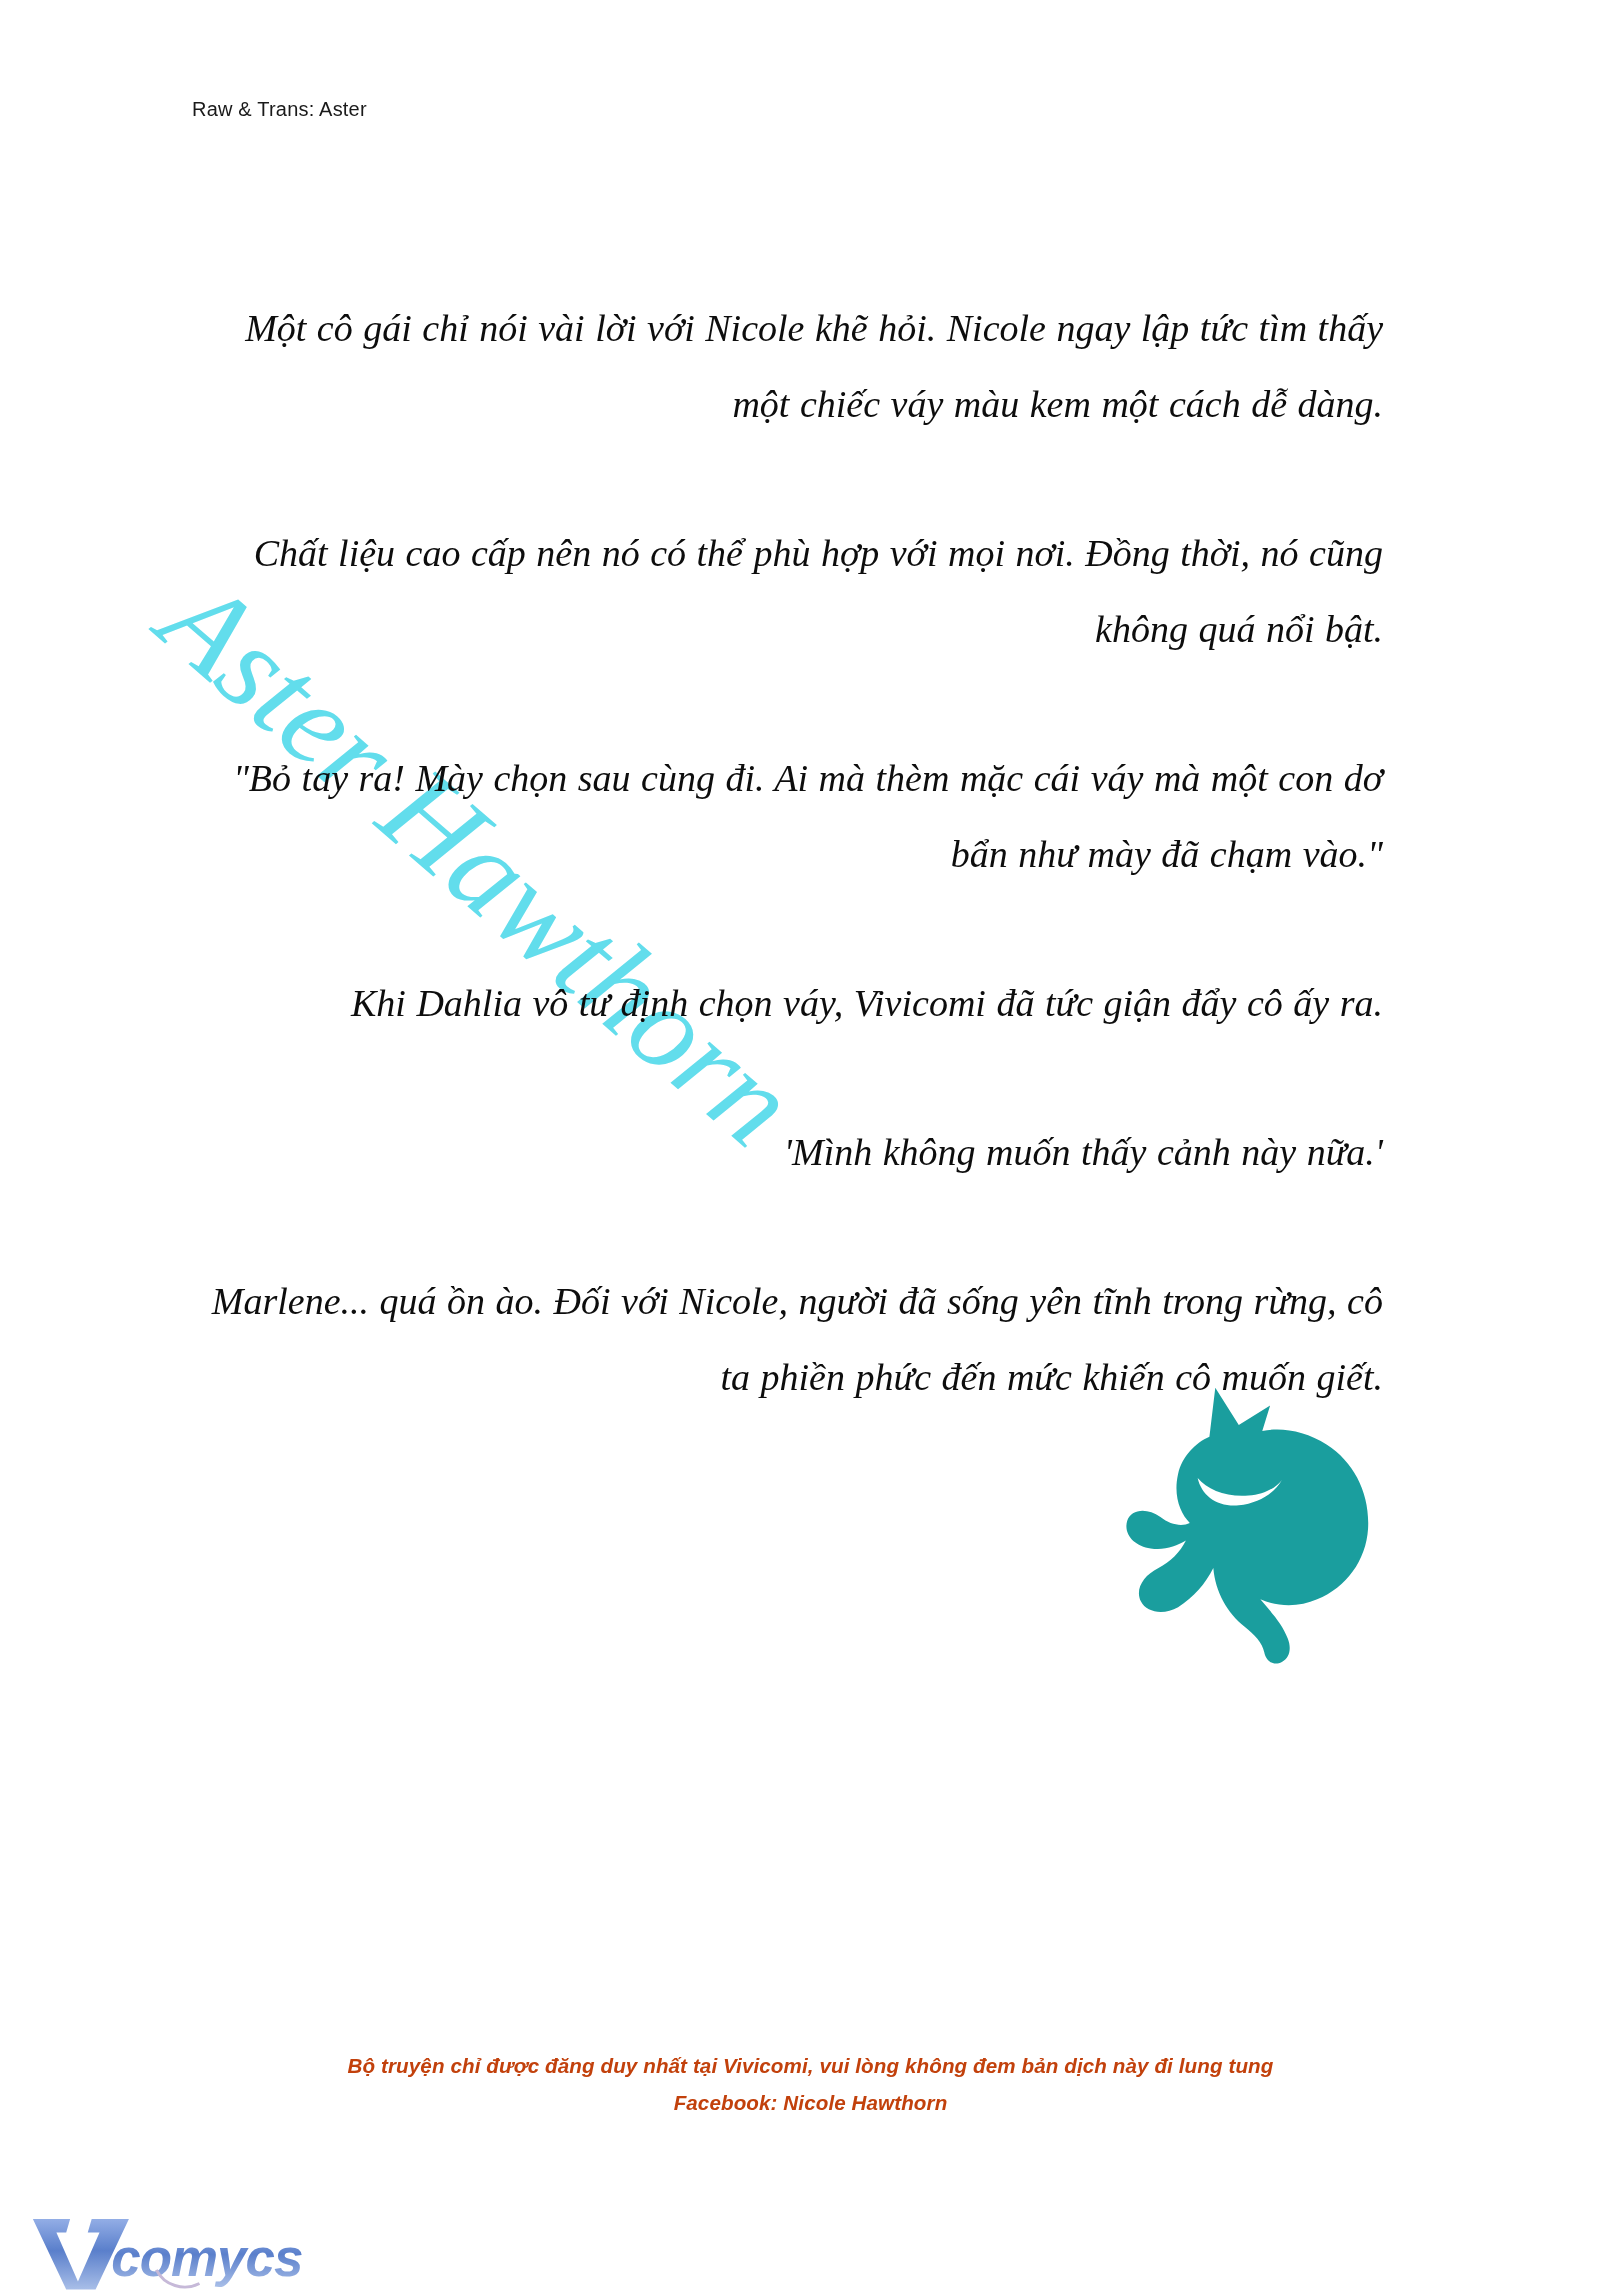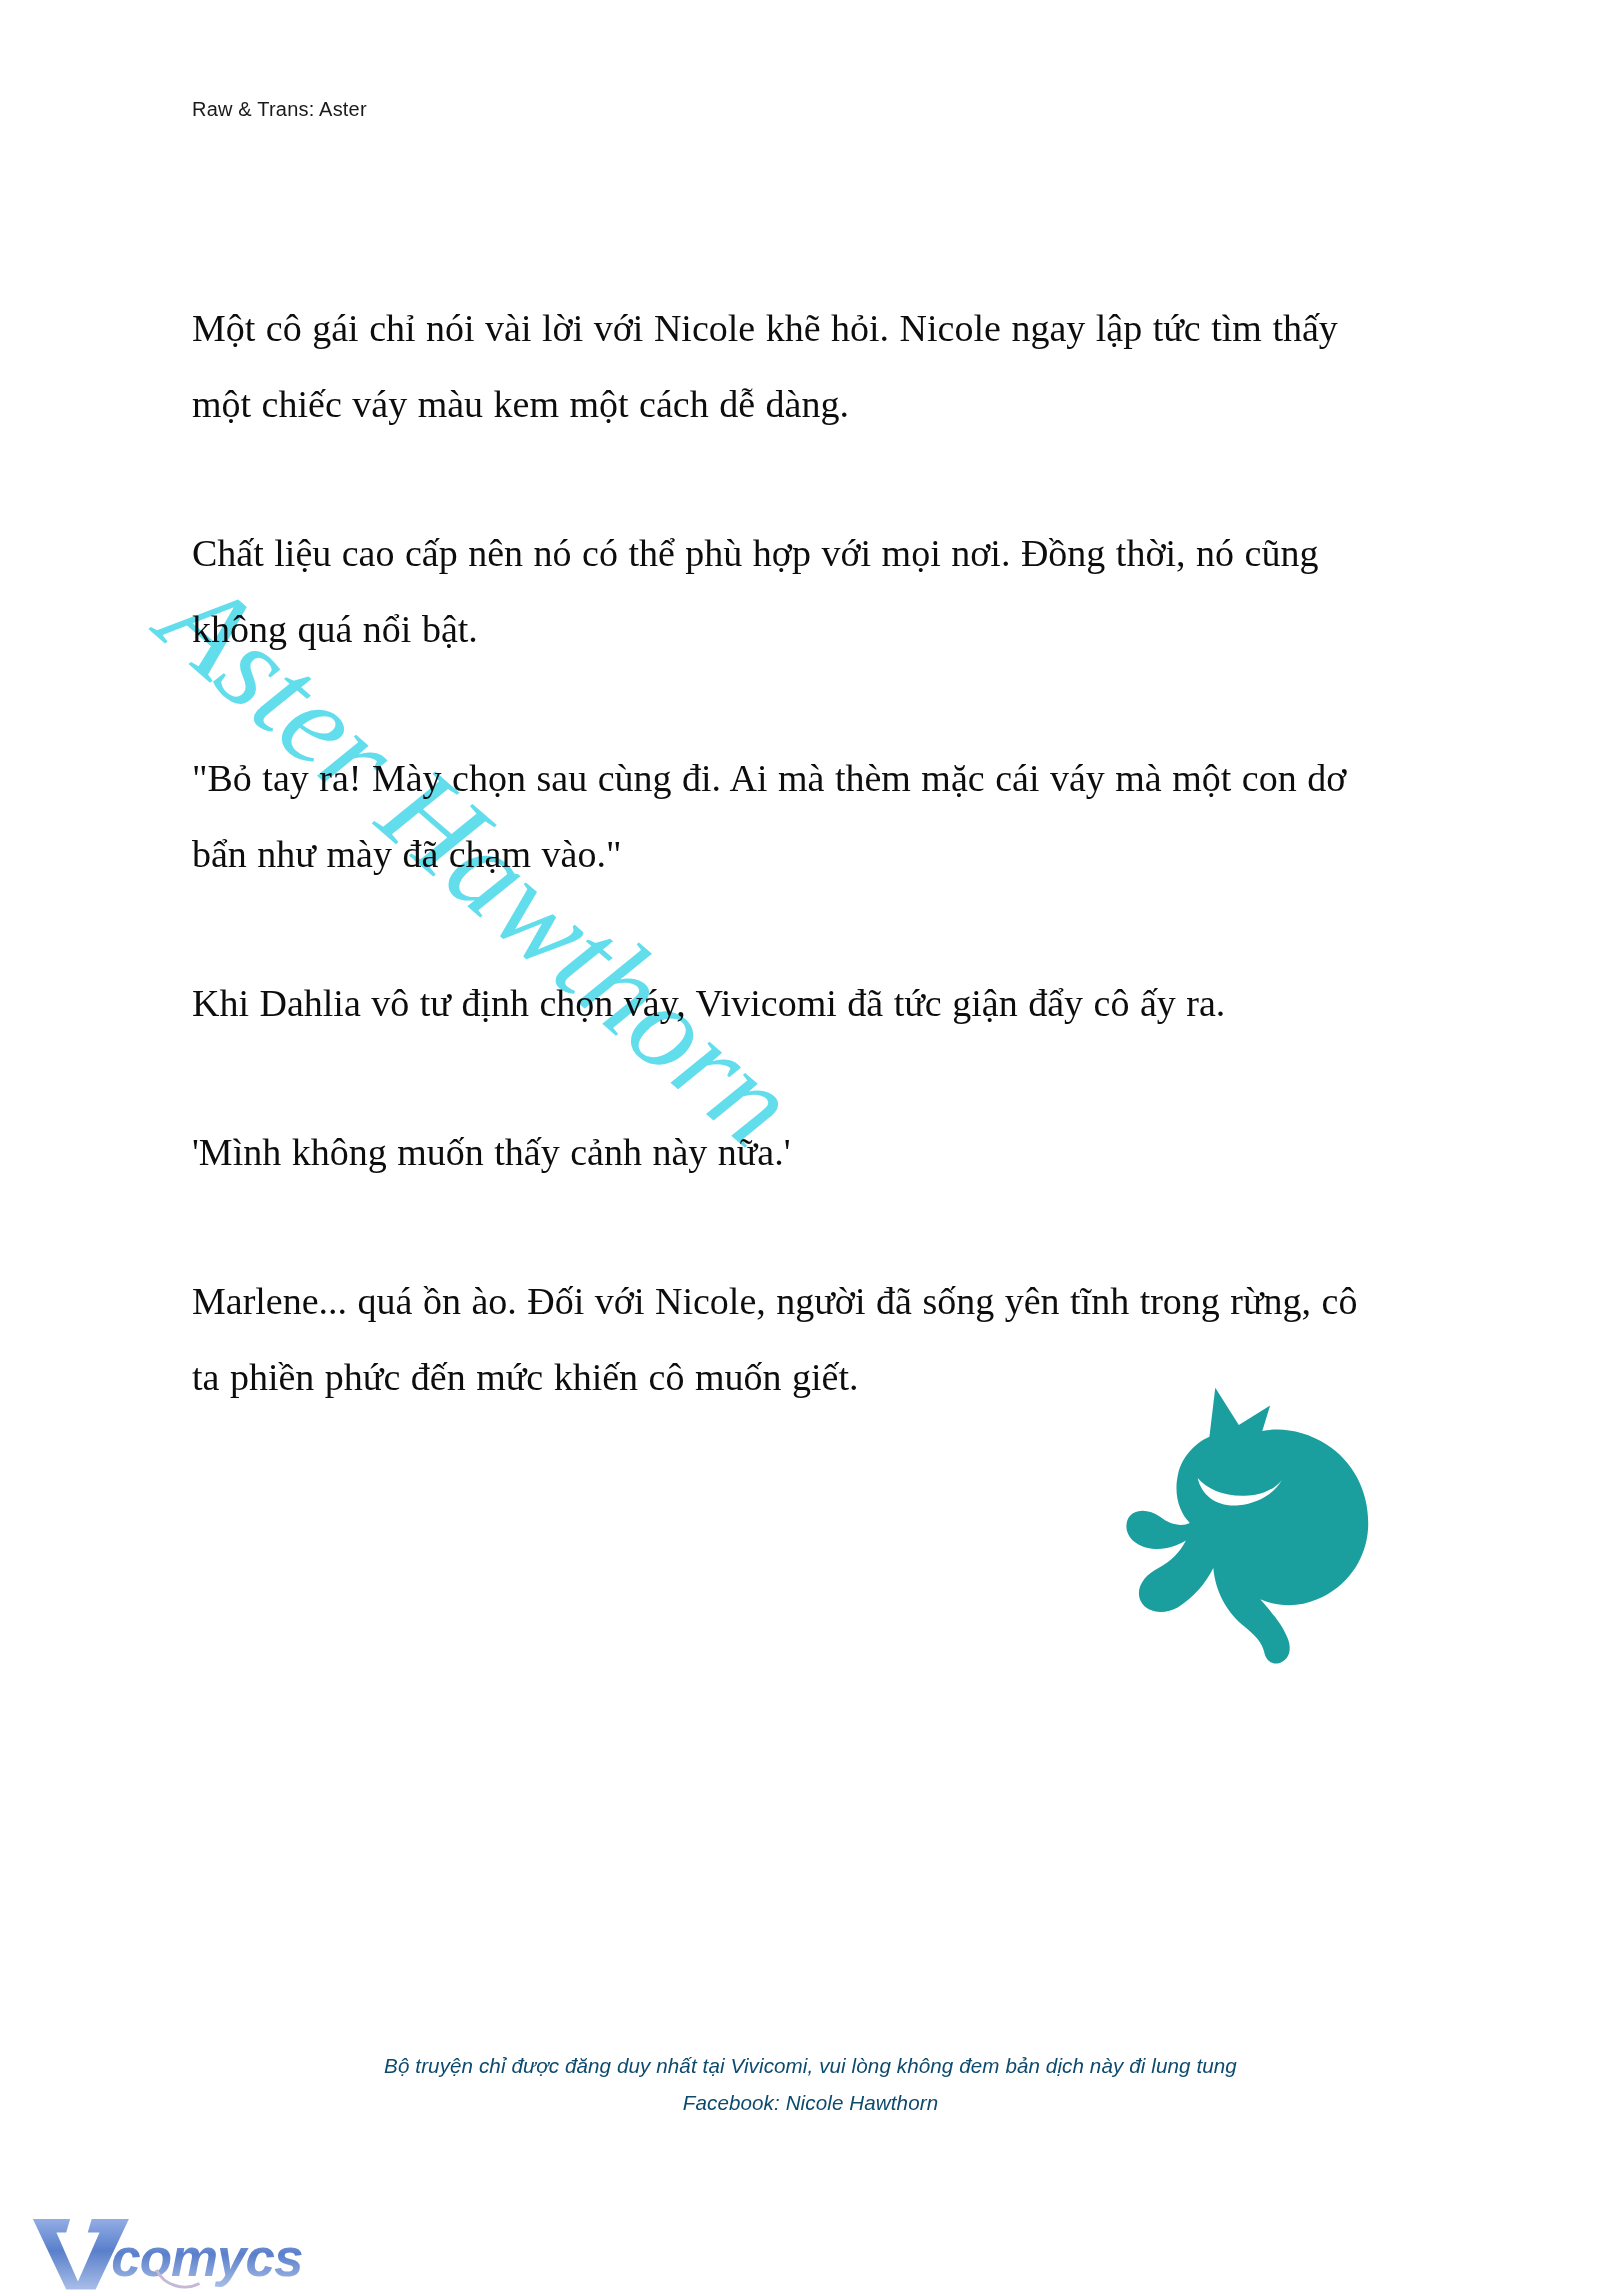--- a/index.html
+++ b/index.html
@@ -69,39 +69,40 @@
     top: 290px;
     width: 1191px;
     z-index: 3;
   }
   .para {
     font-family: "Liberation Serif", serif;
     font-size: 38px;
     line-height: 76px;
     color: #0d0d0d;
     margin: 0 0 73px 0;
-    text-align: left;
+    text-align: right;
     word-spacing: 1px;
+    font-style: italic;
   }
   .para:last-child { margin-bottom: 0; }
 
   
   .footer {
     position: absolute;
     left: 0;
     right: 0;
     top: 2047px;
     text-align: center;
     z-index: 3;
   }
   .footer-line {
     font-family: "Liberation Sans", sans-serif;
-    font-weight: normal;
+    font-weight: bold;
     font-style: italic;
-    color: #0c4a6e;
+    color: #c2410c;
     font-size: 20.6px;
     line-height: 37px;
     letter-spacing: 0.1px;
   }
 
   
   .logo {
     position: absolute;
     left: 27.4px;
     top: 2213px;

